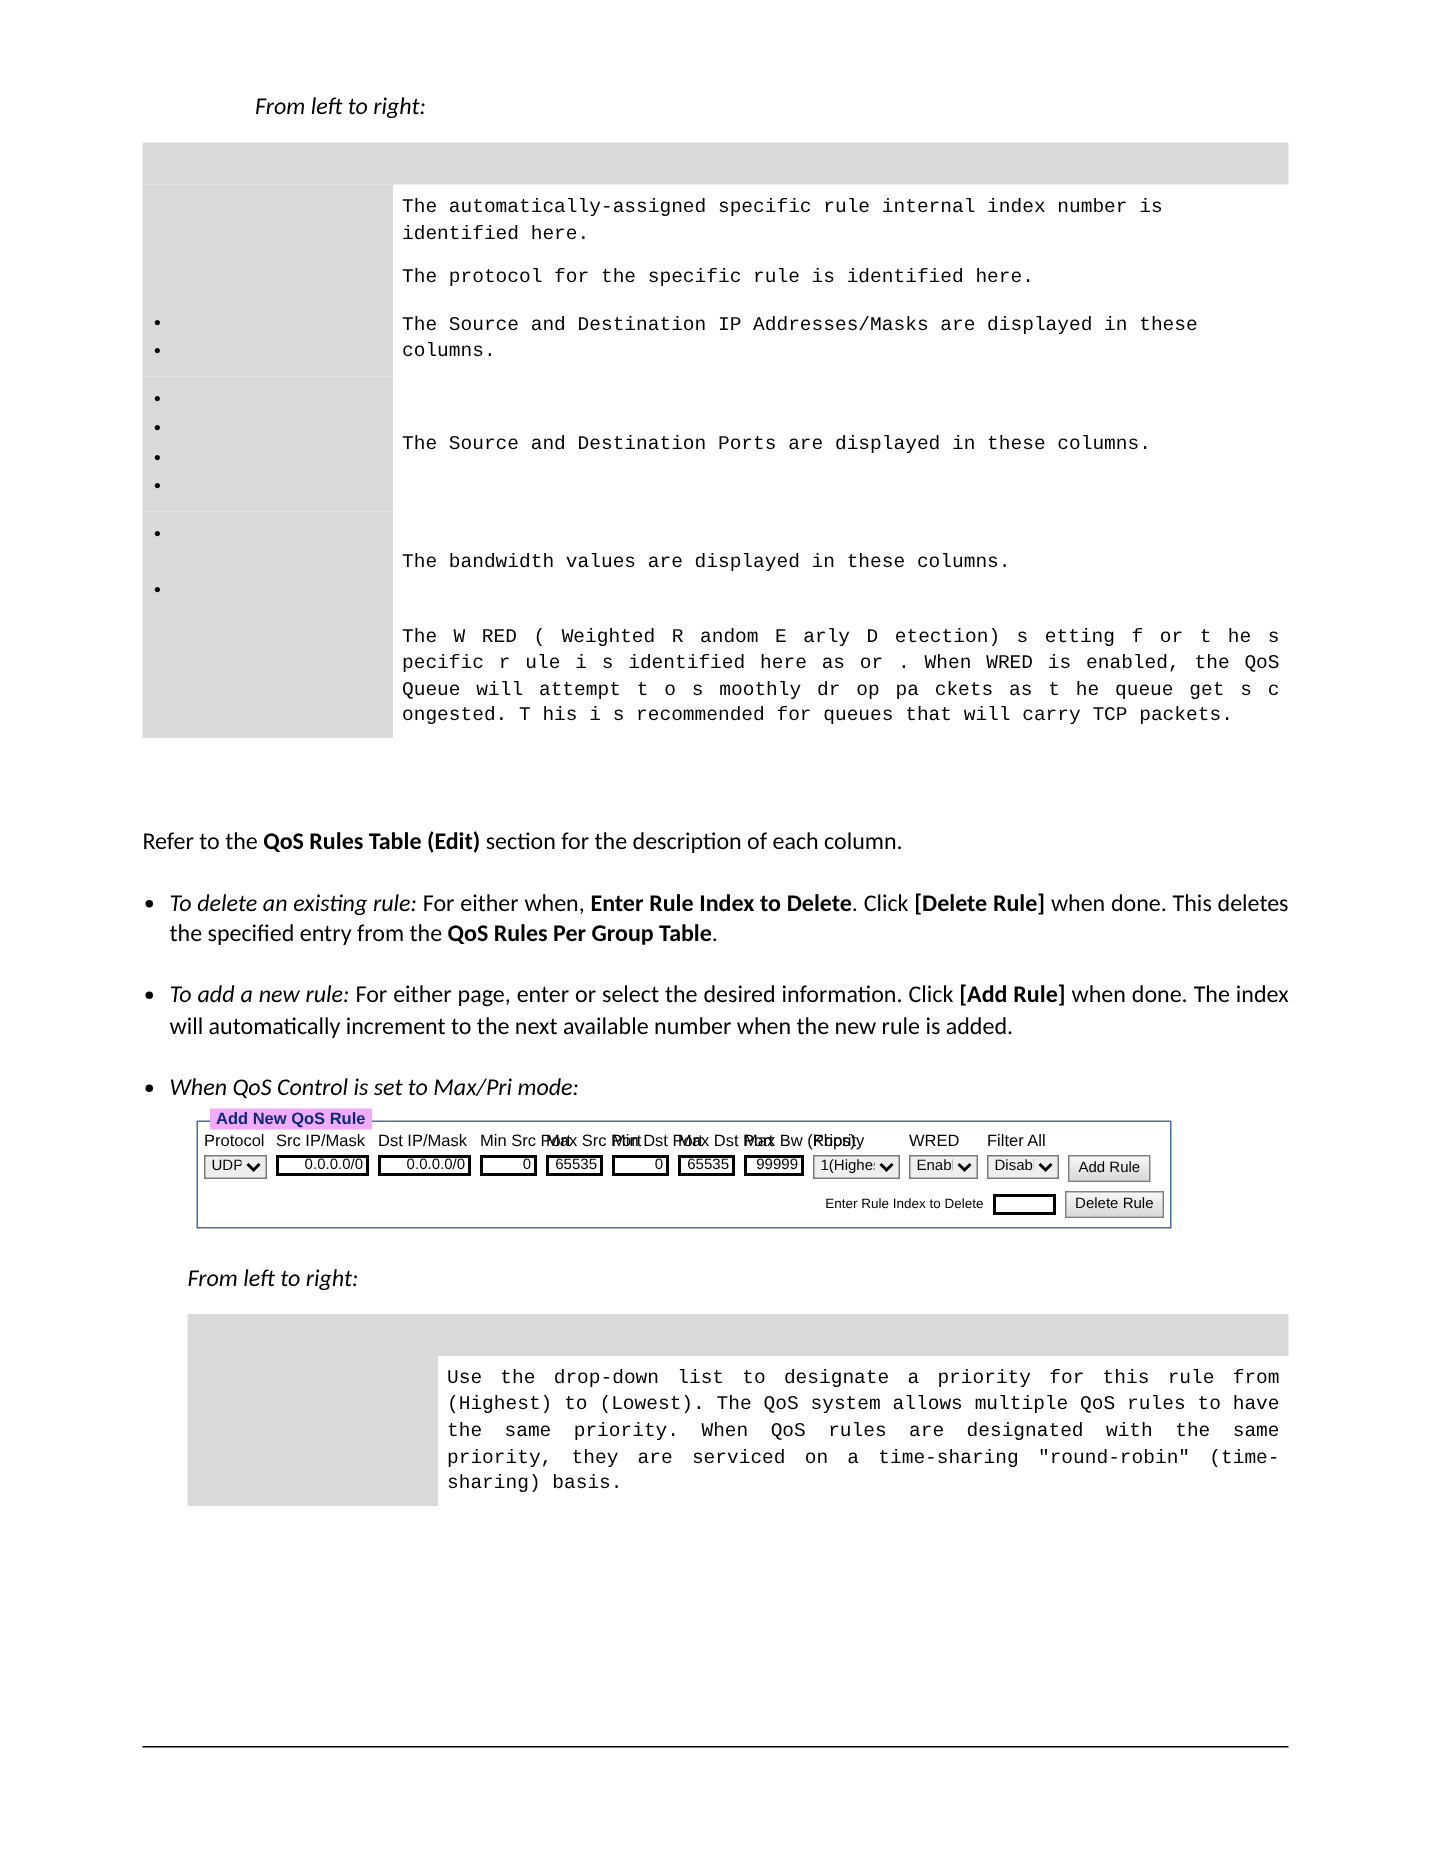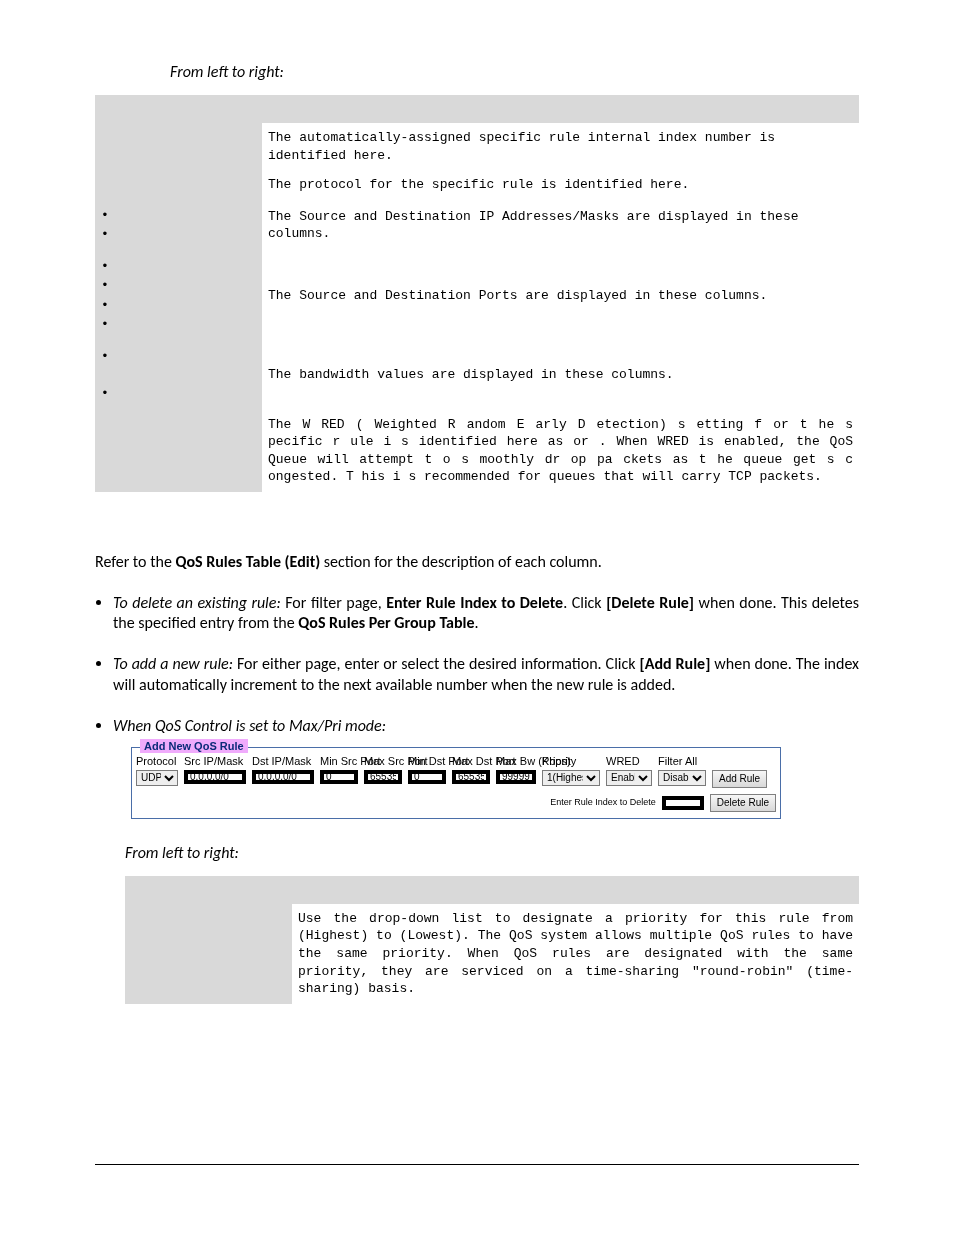--- a/index.html
+++ b/index.html
@@ -96,26 +96,27 @@
     font-size: 11px;
   }
   .qos-row {
     display: flex;
     align-items: flex-start;
     gap: 6px;
   }
   .qos-col { display: flex; flex-direction: column; }
   .qos-label { font-size: 11px; white-space: nowrap; margin-bottom: 2px; }
   .qos-input {
-    border: 4px solid #000000;
+    border: 2px solid #000000;
     background: #fff;
     height: 14px;
     font-size: 10px;
     padding: 0 2px;
     box-sizing: border-box;
+    text-align: right;
   }
   .qos-select {
     border: 1px solid #7a7a7a;
     background: #eee;
     height: 16px;
     font-size: 10px;
   }
   .qos-btn {
     border: 1px solid #808080;
     background: linear-gradient(#f7f7f7,#d8d8d8);
@@ -191,21 +192,21 @@
   </tbody>
     </table>
 
   <div class="body-text">
     <p>
       <span>Refer to the </span><span class="bold">QoS Rules Table (Edit)</span><span> section for the description of each column.</span>
     </p>
 
     <ul class="body-list">
       <li>
-        <span class="bolditalic">To delete an existing rule:</span><span> For filter page, </span><span class="bold">Enter Rule Index to Delete</span><span>. Click </span><span class="bold">[Delete Rule]</span><span> when done. This deletes the specified entry from the </span><span class="bold">QoS Rules Per Group Table</span><span>.</span>
+        <span class="bolditalic">To delete an existing rule:</span><span> For either when, </span><span class="bold">Enter Rule Index to Delete</span><span>. Click </span><span class="bold">[Delete Rule]</span><span> when done. This deletes the specified entry from the </span><span class="bold">QoS Rules Per Group Table</span><span>.</span>
       </li>
       <li>
         <span class="bolditalic">To add a new rule:</span><span> For either page, enter or select the desired information. Click </span><span class="bold">[Add Rule]</span><span> when done. The index will automatically increment to the next available number when the new rule is added.</span>
       </li>
       <li>
         <span class="bolditalic">When QoS Control is set to Max/Pri mode:</span>
 
         <div class="qos-panel-wrap">
           <div class="qos-fieldset">
             <div class="qos-legend">Add New QoS Rule</div>

